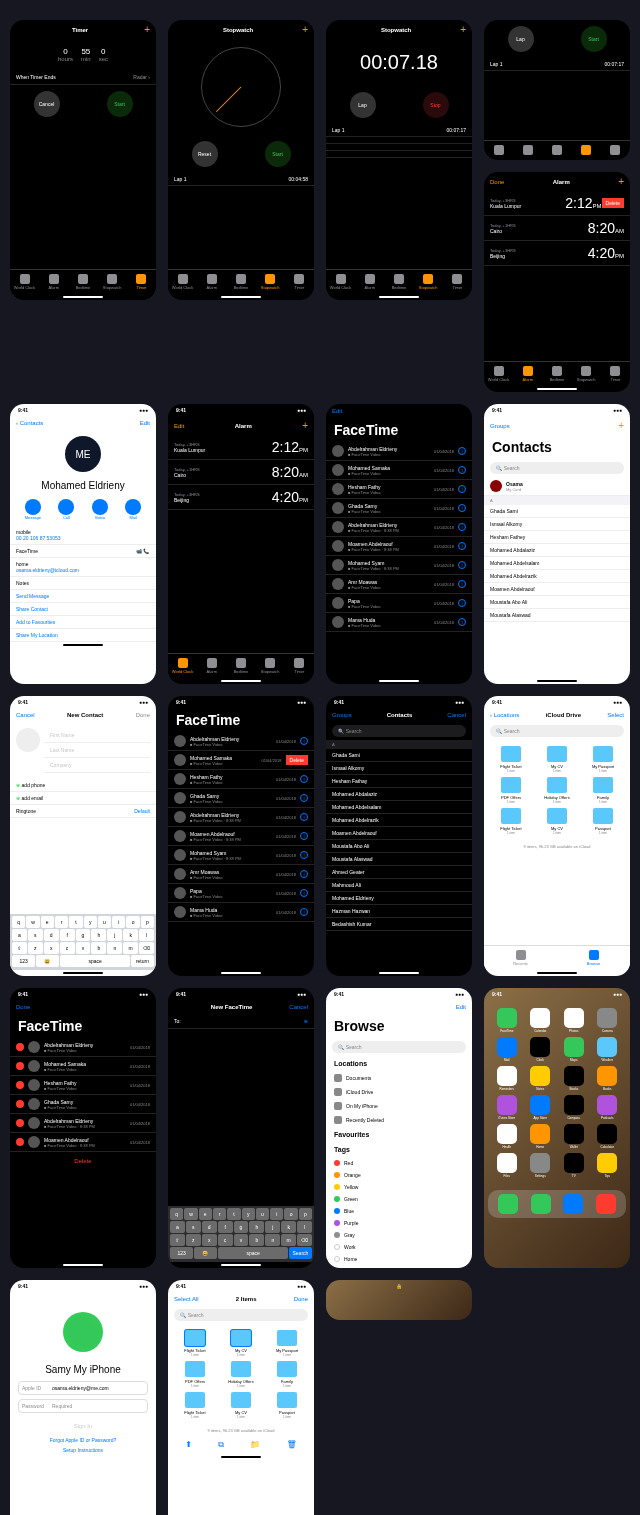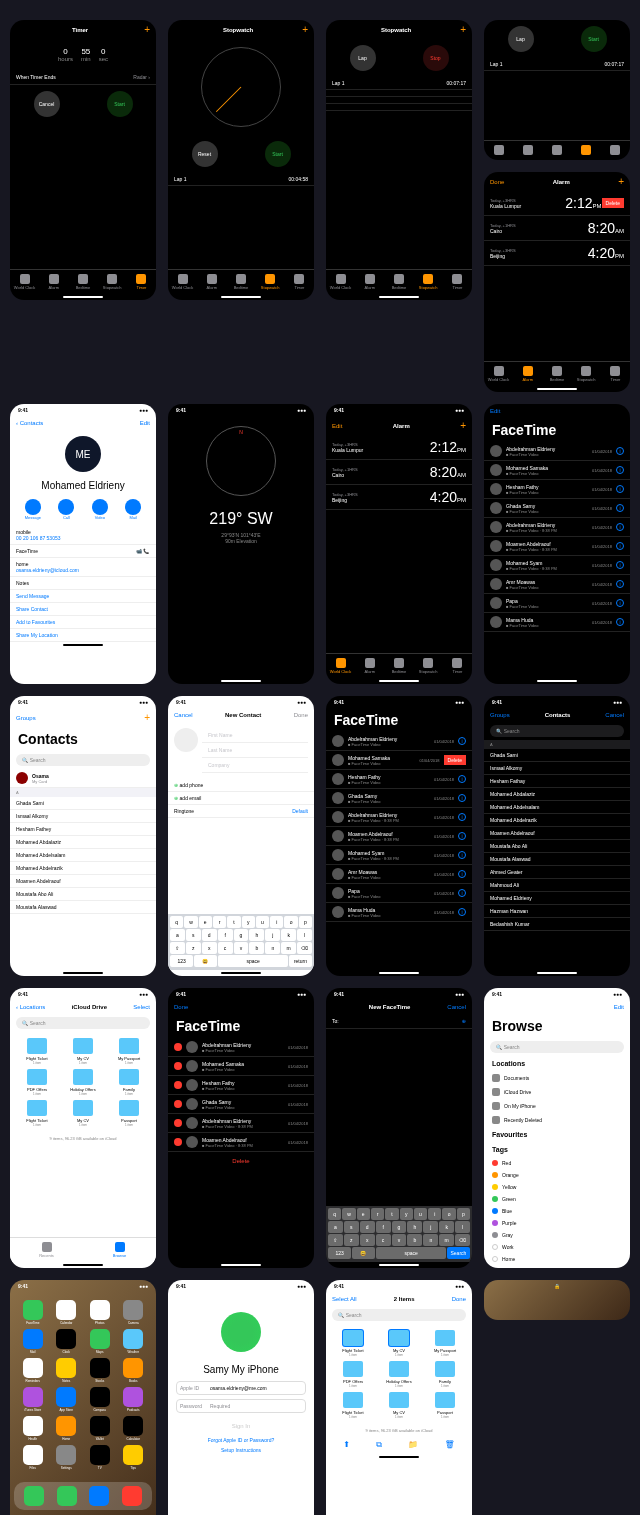--- a/index.html
+++ b/index.html
@@ -156,20 +156,21 @@
   </div>
   <div class="homebar"></div>
 </div>
 
 <div class="phone dark">
   <div class="nav">
         <span></span>
         <span class="title">Stopwatch</span>
         <span class="plus">+</span>
       </div>
+  <div class="big-time">00:07.18</div>
   <div class="btn-row">
     <div class="circle-btn btn-gray">Lap</div>
     <div class="circle-btn btn-red">Stop</div>
   </div>
   <div class="lap-row">
         <span>Lap 1</span>
         <span>00:07:17</span>
       </div>
   <div class="lap-row"></div>
       <div class="lap-row"></div>
@@ -294,31 +295,20 @@
         <div class="blue">osama.eldrieny@icloud.com</div>
       </div>
   <div class="list-row">Notes</div>
   <div class="list-row blue">Send Message</div>
   <div class="list-row blue">Share Contact</div>
   <div class="list-row blue">Add to Favourites</div>
   <div class="list-row blue">Share My Location</div>
   <div class="homebar"></div>
 </div>
 
-<div class="phone dark">
-  <div class="status">
-        <span>9:41</span>
-        <span>●●●</span>
-      </div>
-  <div class="compass"></div>
-  <div class="heading">219° SW</div>
-  <div class="coords">29°93'N 101°43'E</div>
-  <div class="coords">90m Elevation</div>
-  <div class="homebar" style="margin-top:auto"></div>
-</div>
 
 <div class="phone dark">
   <div class="status">
         <span>9:41</span>
         <span>●●●</span>
       </div>
   <div class="nav">
         <span class="orange">Edit</span>
         <span class="title">Alarm</span>
         <span class="plus">+</span>

